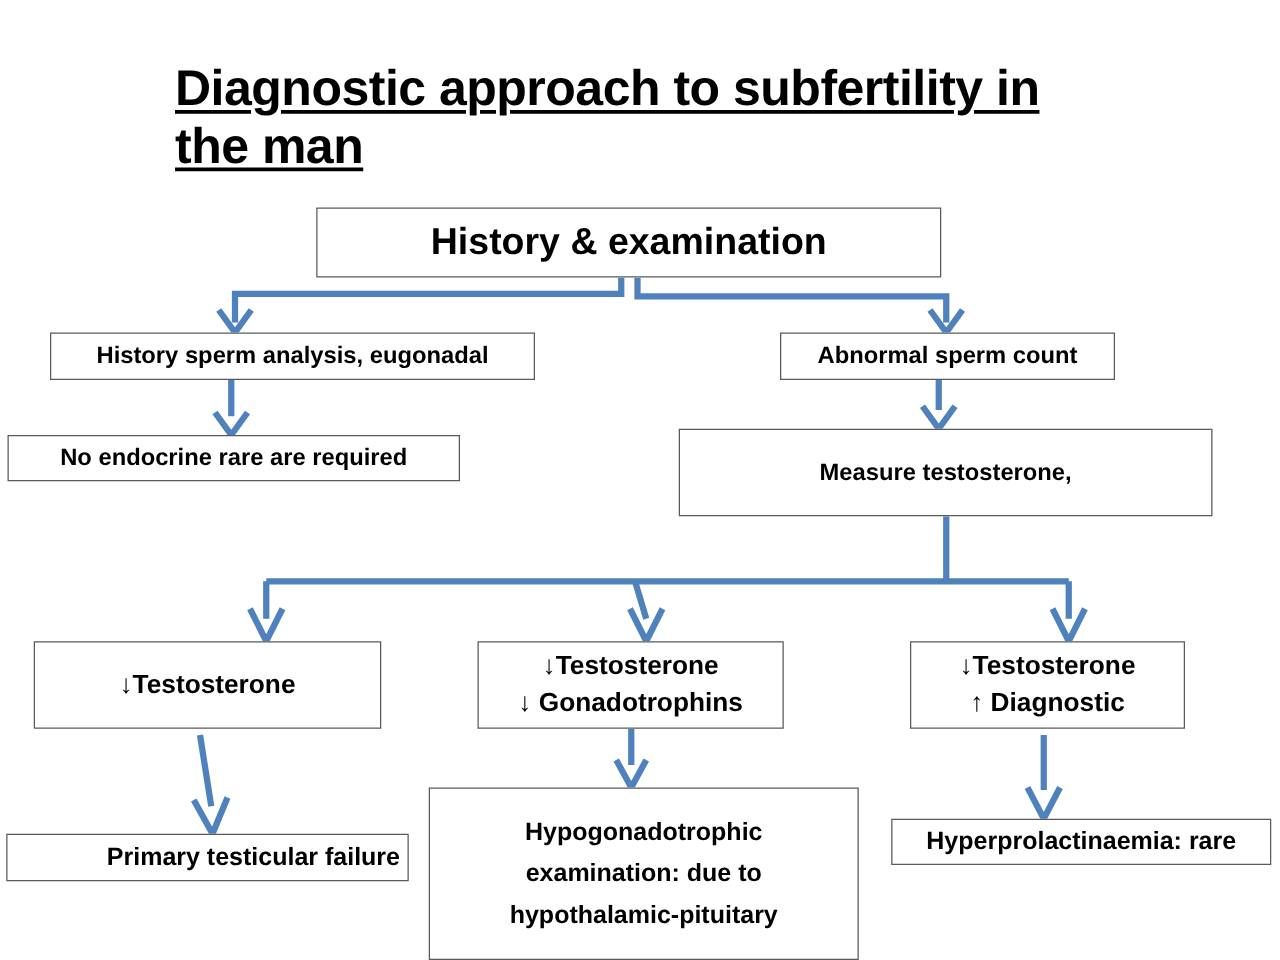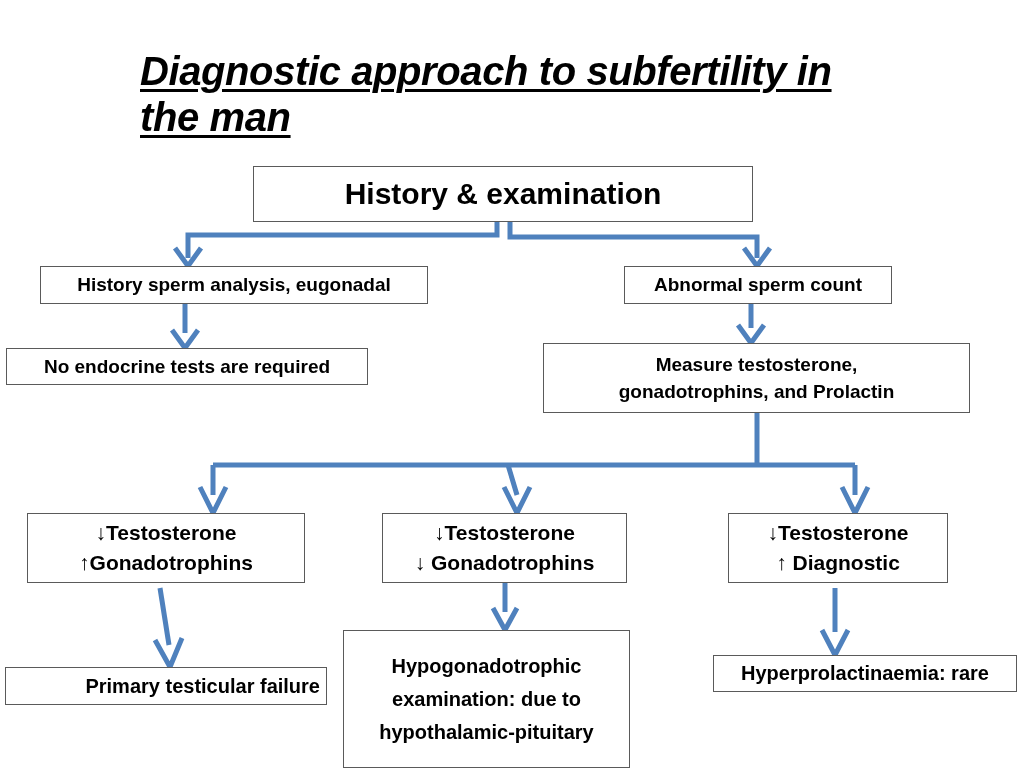--- a/index.html
+++ b/index.html
@@ -29,21 +29,20 @@
     line-height: 46px;
     color: #000000;
     letter-spacing: -0.4px;
     text-align: left;
   }
   #title .tline {
     display: inline;
     text-decoration: underline;
     text-decoration-thickness: 3px;
     text-underline-offset: 4px;
-    font-style: italic;
   }
 
   
   .box {
     position: absolute;
     box-sizing: border-box;
     border: 1.4px solid #5a5a5a;
     background: #ffffff;
     color: #000000;
     font-family: "Liberation Sans", sans-serif;
@@ -64,21 +63,21 @@
   
   #box-history      { left: 253px; top: 166px; width: 500px; height: 56px;  font-size: 30px; }
   #box-normal       { left: 40px;  top: 266px; width: 388px; height: 38px;  font-size: 19px; }
   #box-abnormal     { left: 624px; top: 266px; width: 268px; height: 38px;  font-size: 19px; }
   #box-noendocrine  { left: 6px;   top: 348px; width: 362px; height: 37px;  font-size: 19px; }
   #box-measure      { left: 543px; top: 343px; width: 427px; height: 70px;  font-size: 19px; line-height: 27px; justify-content: center; }
   #box-lowtlowg     { left: 27px;  top: 513px; width: 278px; height: 70px;  font-size: 21px; line-height: 30px; }
   #box-lowtlowg2    { left: 382px; top: 513px; width: 245px; height: 70px;  font-size: 21px; line-height: 30px; }
   #box-lowtprl      { left: 728px; top: 513px; width: 220px; height: 70px;  font-size: 21px; line-height: 30px; }
   #box-primary      { left: 5px;   top: 667px; width: 322px; height: 38px;  font-size: 20px; text-align: right; }
-  #box-hypogonad    { left: 343px; top: 630px; width: 287px; height: 138px; font-size: 20px; line-height: 33px; }
+  #box-hypogonad    { left: 343px; top: 630px; width: 344px; height: 138px; font-size: 20px; line-height: 33px; }
   #box-hyperprl     { left: 713px; top: 655px; width: 304px; height: 37px;  font-size: 20px; }
 
   
   #wires {
     position: absolute;
     left: 0; top: 0;
     width: 1024px; height: 768px;
     z-index: 2;
     pointer-events: none;
   }
@@ -165,35 +164,33 @@
   </div>
 
   <div class="box" id="box-abnormal">
     <div class="txt">
         <span class="ln">Abnormal sperm count</span>
       </div>
   </div>
 
   <div class="box" id="box-noendocrine">
     <div class="txt">
-        <span class="ln">No endocrine tests are required</span>
+        <span class="ln">No endocrine rare are required</span>
       </div>
   </div>
 
   <div class="box" id="box-measure">
     <div class="txt">
       <span class="ln">Measure testosterone,</span>
-      <span class="ln">gonadotrophins, and Prolactin</span>
     </div>
   </div>
 
   <div class="box" id="box-lowtlowg">
     <div class="txt">
       <span class="ln">↓Testosterone</span>
-      <span class="ln">↑Gonadotrophins</span>
     </div>
   </div>
 
   <div class="box" id="box-lowtlowg2">
     <div class="txt">
       <span class="ln">↓Testosterone</span>
       <span class="ln">↓ Gonadotrophins</span>
     </div>
   </div>
 

